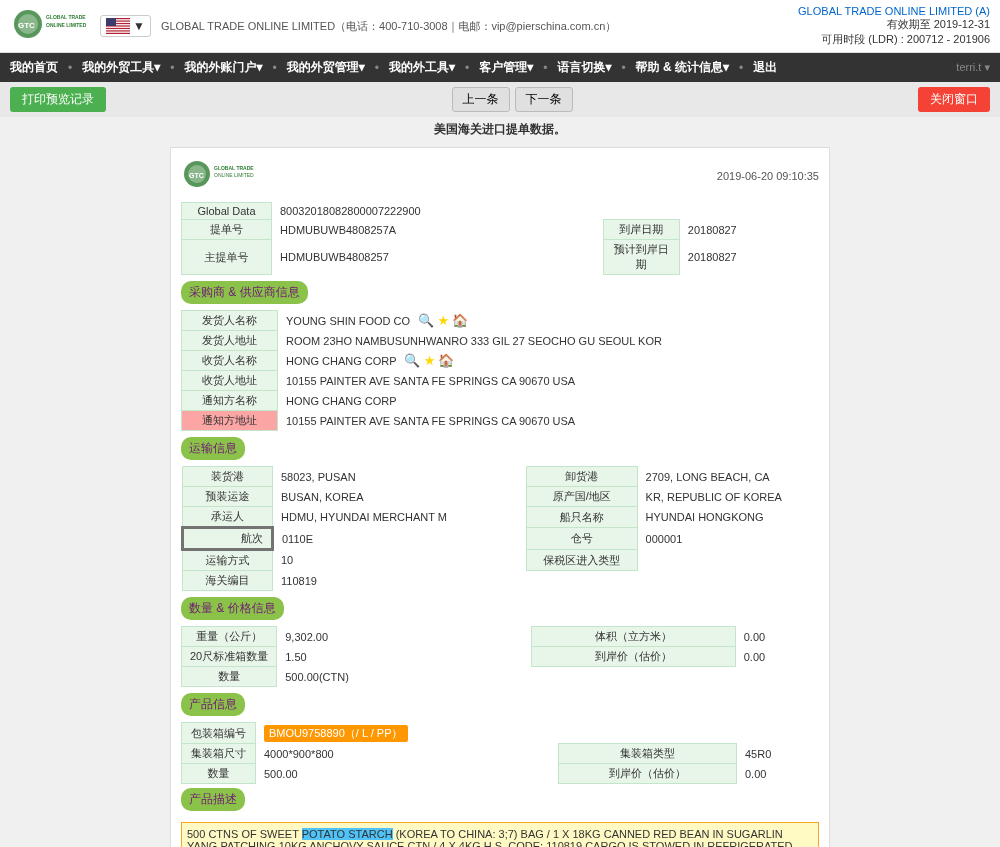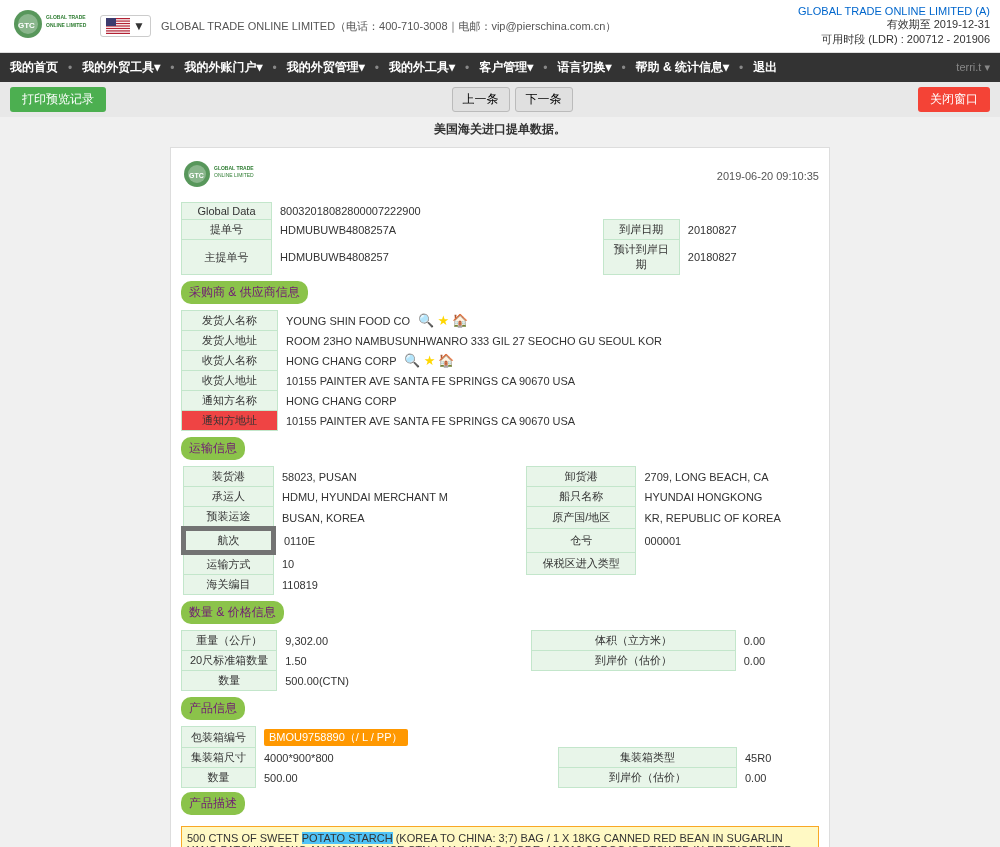--- a/index.html
+++ b/index.html
@@ -195,51 +195,51 @@
           </tr>
           <tr>
             <td style="background:#e8f5e9;border:1px solid #c3e6cb;text-align:center;font-size:11px;padding:2px 8px;white-space:nowrap;"><span>收货人地址</span></td>
             <td style="font-size:11px;padding:2px 8px;">10155 PAINTER AVE SANTA FE SPRINGS CA 90670 USA</td>
           </tr>
           <tr>
             <td style="background:#e8f5e9;border:1px solid #c3e6cb;text-align:center;font-size:11px;padding:2px 8px;white-space:nowrap;"><span>通知方名称</span></td>
             <td style="font-size:11px;padding:2px 8px;">HONG CHANG CORP</td>
           </tr>
           <tr>
-            <td style="background:#ef4444;border:1px solid #c3e6cb;text-align:center;font-size:11px;padding:2px 20px;white-space:nowrap;"><span>通知方地址</span></td>
+            <td style="background:#fca5a5;border:1px solid #c3e6cb;text-align:center;font-size:11px;padding:2px 20px;white-space:nowrap;"><span>通知方地址</span></td>
             <td style="font-size:11px;padding:2px 8px;">10155 PAINTER AVE SANTA FE SPRINGS CA 90670 USA</td>
           </tr>
         </tbody>
           </table>
       </div>
 
       <div style="margin-bottom:6px;">
         <div class="section-title-bar">运输信息</div>
         <table style="width:100%;border-collapse:collapse;">
           <tbody>
               <tr>
             <td style="background:#e8f5e9;border:1px solid #c3e6cb;text-align:center;font-size:11px;padding:2px 8px;width:90px;white-space:nowrap;"><span>装货港</span></td>
             <td style="font-size:11px;padding:2px 8px;width:40%;">58023, PUSAN</td>
             <td style="background:#e8f5e9;border:1px solid #c3e6cb;text-align:center;font-size:11px;padding:2px 8px;white-space:nowrap;"><span>卸货港</span></td>
             <td style="font-size:11px;padding:2px 8px;">2709, LONG BEACH, CA</td>
           </tr>
           <tr>
+            <td style="background:#e8f5e9;border:1px solid #c3e6cb;text-align:center;font-size:11px;padding:2px 8px;white-space:nowrap;"><span>预装运途</span></td>
+            <td style="font-size:11px;padding:2px 8px;">BUSAN, KOREA</td>
+            <td style="background:#e8f5e9;border:1px solid #c3e6cb;text-align:center;font-size:11px;padding:2px 8px;white-space:nowrap;"><span>原产国/地区</span></td>
+            <td style="font-size:11px;padding:2px 8px;">KR, REPUBLIC OF KOREA</td>
+          </tr>
+          <tr>
             <td style="background:#e8f5e9;border:1px solid #c3e6cb;text-align:center;font-size:11px;padding:2px 8px;white-space:nowrap;"><span>承运人</span></td>
             <td style="font-size:11px;padding:2px 8px;">HDMU, HYUNDAI MERCHANT M</td>
             <td style="background:#e8f5e9;border:1px solid #c3e6cb;text-align:center;font-size:11px;padding:2px 8px;white-space:nowrap;"><span>船只名称</span></td>
             <td style="font-size:11px;padding:2px 8px;">HYUNDAI HONGKONG</td>
           </tr>
           <tr>
-            <td style="background:#e8f5e9;border:1px solid #c3e6cb;text-align:center;font-size:11px;padding:2px 8px;white-space:nowrap;"><span>预装运途</span></td>
-            <td style="font-size:11px;padding:2px 8px;">BUSAN, KOREA</td>
-            <td style="background:#e8f5e9;border:1px solid #c3e6cb;text-align:center;font-size:11px;padding:2px 8px;white-space:nowrap;"><span>原产国/地区</span></td>
-            <td style="font-size:11px;padding:2px 8px;">KR, REPUBLIC OF KOREA</td>
-          </tr>
-          <tr>
-            <td style="background:#e8f5e9;border:5px solid #737373;text-align:center;font-size:11px;padding:2px 8px;white-space:nowrap;"><span>航次</span></td>
+            <td style="background:#e8f5e9;border:3px solid #737373;text-align:right;font-size:11px;padding:2px 8px;white-space:nowrap;"><span>航次</span></td>
             <td style="font-size:11px;padding:2px 8px;">0110E</td>
             <td style="background:#e8f5e9;border:1px solid #c3e6cb;text-align:center;font-size:11px;padding:2px 8px;white-space:nowrap;"><span>仓号</span></td>
             <td style="font-size:11px;padding:2px 8px;">000001</td>
           </tr>
           <tr>
             <td style="background:#e8f5e9;border:1px solid #c3e6cb;text-align:center;font-size:11px;padding:2px 8px;white-space:nowrap;"><span>运输方式</span></td>
             <td style="font-size:11px;padding:2px 8px;">10</td>
             <td style="background:#e8f5e9;border:1px solid #c3e6cb;text-align:center;font-size:11px;padding:2px 8px;white-space:nowrap;"><span>保税区进入类型</span></td>
             <td style="font-size:11px;padding:2px 8px;"></td>
           </tr>

